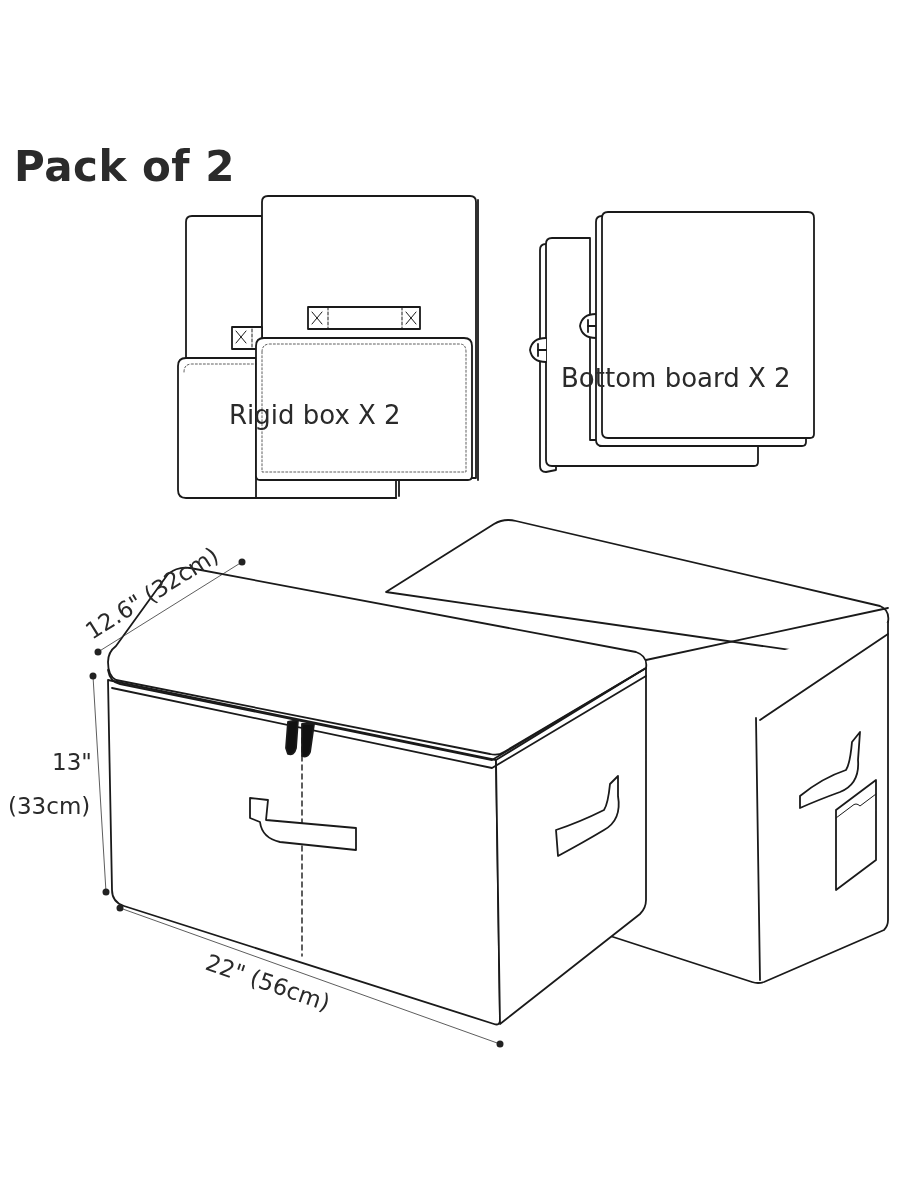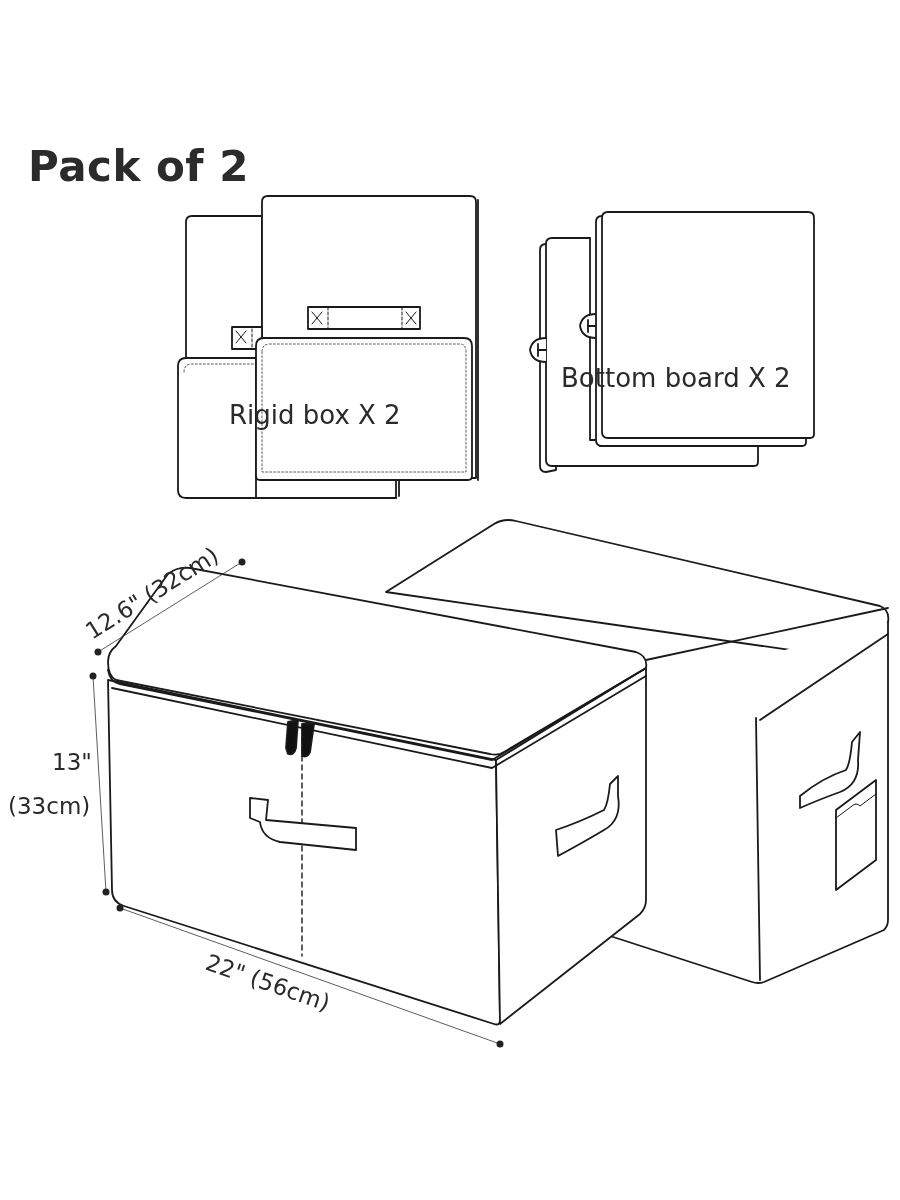--- a/index.html
+++ b/index.html
@@ -1,18 +1,18 @@
 <!DOCTYPE html>
 <html><head>
 <meta charset="utf-8">
 <style>
   html, body { margin: 0; padding: 0; background: #ffffff; }
   body { width: 900px; height: 1200px; position: relative; overflow: hidden;
          font-family: "DejaVu Sans", sans-serif; color: #2a2a2a; }
-  .title { position: absolute; left: 28px; top: 142px; font-size: 42px; font-weight: bold;
+  .title { position: absolute; left: 14px; top: 142px; font-size: 42px; font-weight: bold;
            letter-spacing: 0.5px; color: #2b2b2b; font-family: "DejaVu Sans", sans-serif; }
   svg.drawing { position: absolute; left: 0; top: 0; }
   .lbl { font-family: "DejaVu Sans", sans-serif; fill: #2a2a2a; }
 </style>
 </head>
 <body>
 
 <div class="title">Pack of 2</div>
 
 <svg class="drawing" width="900" height="1200" viewBox="0 0 900 1200">

